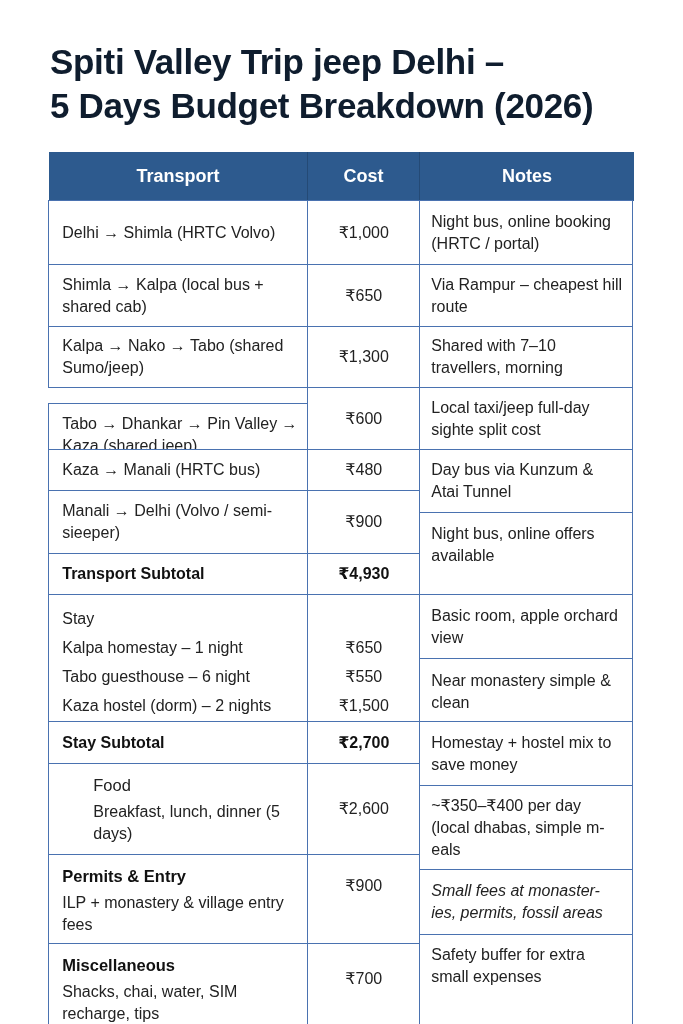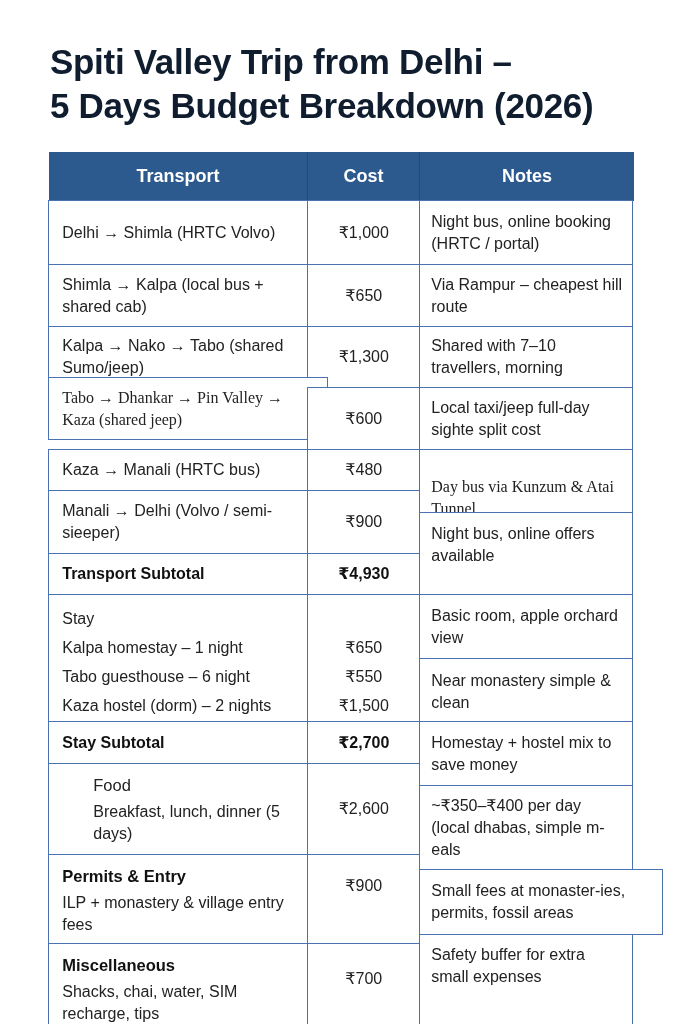--- a/index.html
+++ b/index.html
@@ -43,21 +43,21 @@
   .sect-head { font-size: 16.5px; margin-bottom: 5px; }
   .topalign { justify-content: flex-start; padding-top: 11px; }
   .mid-top { align-items: flex-start; padding-top: 20px; }
   .stay-line { height: 29px; line-height: 29px; }
   .stay-cost { display: flex; flex-direction: column; align-items: center; justify-content: flex-start; padding-top: 35px; }
 </style>
 </head>
 <body>
 
 <div class="title">
-  <div>Spiti Valley Trip from Delhi –</div>
+  <div>Spiti Valley Trip jeep Delhi –</div>
   <div>5 Days Budget Breakdown (2026)</div>
 </div>
 
 <div class="table">
 
   <div class="hdr" style="left:0;width:259px;">Transport</div>
   <div class="hdr" style="left:259px;width:112px;">Cost</div>
   <div class="hdr" style="left:371px;width:214px;border-right:none;">Notes</div>
 
   <div class="cell c-left" style="left:0;top:49px;width:260px;height:65px;">
@@ -68,21 +68,21 @@
   <div class="cell c-left" style="left:0;top:113px;width:260px;height:63px;">
       <span>Shimla → Kalpa (local bus + shared cab)</span>
     </div>
   <div class="cell c-mid" style="left:259px;top:113px;width:113px;height:63px;">₹650</div>
 
   <div class="cell c-left" style="left:0;top:175px;width:260px;height:62px;">
       <span>Kalpa → Nako → Tabo (shared Sumo/jeep)</span>
     </div>
   <div class="cell c-mid" style="left:259px;top:175px;width:113px;height:62px;">₹1,300</div>
 
-  <div class="cell c-left" style="left:0;top:226px;width:280px;height:63px;font-family:Liberation Serif, serif;">
+  <div class="cell c-left" style="left:0;top:252px;width:280px;height:63px;">
       <span>Tabo → Dhankar → Pin Valley → Kaza (shared jeep)</span>
     </div>
   <div class="cell c-mid" style="left:259px;top:236px;width:113px;height:63px;">₹600</div>
 
   <div class="cell c-left" style="left:0;top:298px;width:260px;height:42px;">
       <span>Kaza → Manali (HRTC bus)</span>
     </div>
   <div class="cell c-mid" style="left:259px;top:298px;width:113px;height:42px;">₹480</div>
 
   <div class="cell c-left" style="left:0;top:339px;width:260px;height:64px;">
@@ -135,21 +135,21 @@
     </div>
   <div class="cell c-note center" style="left:371px;top:113px;width:214px;height:63px;">
       <span>Via Rampur – cheapest hill route</span>
     </div>
   <div class="cell c-note center" style="left:371px;top:175px;width:214px;height:62px;">
       <span>Shared with 7–10 travellers, morning</span>
     </div>
   <div class="cell c-note center" style="left:371px;top:236px;width:214px;height:63px;">
       <span>Local taxi/jeep full-day sighte split cost</span>
     </div>
-  <div class="cell c-note" style="left:371px;top:298px;width:214px;height:64px;padding-top:26px;font-family:Liberation Serif, serif;"><span>Day bus via Kunzum &amp; Atai Tunnel</span></div>
+  <div class="cell c-note" style="left:371px;top:298px;width:214px;height:64px;padding-top:9px;"><span>Day bus via Kunzum &amp; Atai Tunnel</span></div>
   <div class="cell c-note" style="left:371px;top:361px;width:214px;height:83px;padding-top:10px;"><span>Night bus, online offers available</span></div>
   <div class="cell c-note" style="left:371px;top:443px;width:214px;height:65px;padding-top:10px;"><span>Basic room, apple orchard view</span></div>
   <div class="cell c-note" style="left:371px;top:507px;width:214px;height:64px;padding-top:11px;"><span>Near monastery simple &amp; clean</span></div>
   <div class="cell c-note" style="left:371px;top:570px;width:214px;height:65px;padding-top:10px;"><span>Homestay + hostel mix to save money</span></div>
   <div class="cell c-note" style="left:371px;top:634px;width:214px;height:85px;padding-top:9px;"><span>~₹350–₹400 per day (local dhabas, simple m-eals</span></div>
-  <div class="cell c-note" style="left:371px;top:718px;width:244px;height:66px;padding-top:10px;"><span>Small fees at monaster-ies, permits, fossil areas</span></div>
+  <div class="cell c-note" style="left:371px;top:718px;width:214px;height:66px;padding-top:10px;font-style:italic;"><span>Small fees at monaster-ies, permits, fossil areas</span></div>
   <div class="cell c-note" style="left:371px;top:783px;width:214px;height:109px;padding-top:9px;"><span>Safety buffer for extra small expenses</span></div>
 </div>
 
 </body></html>

